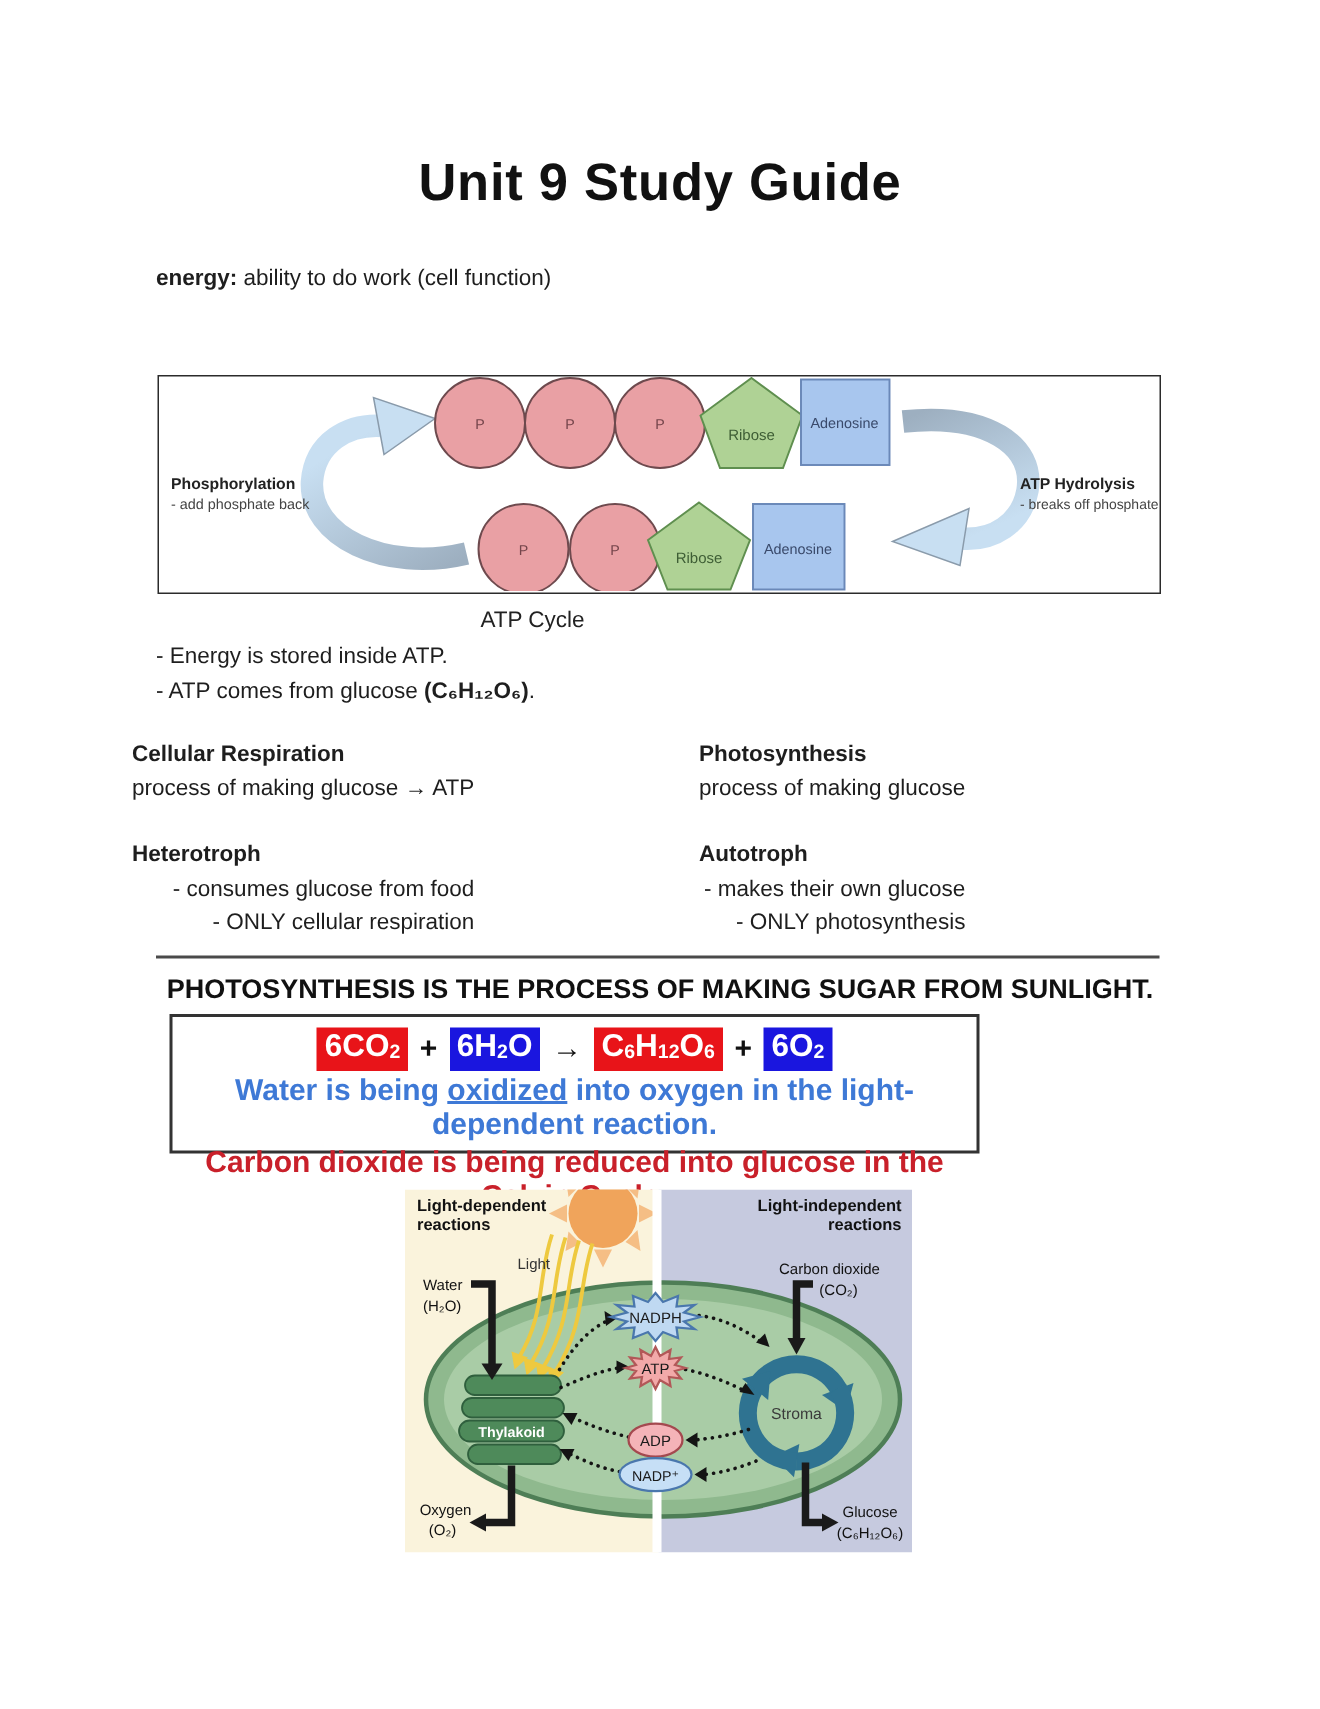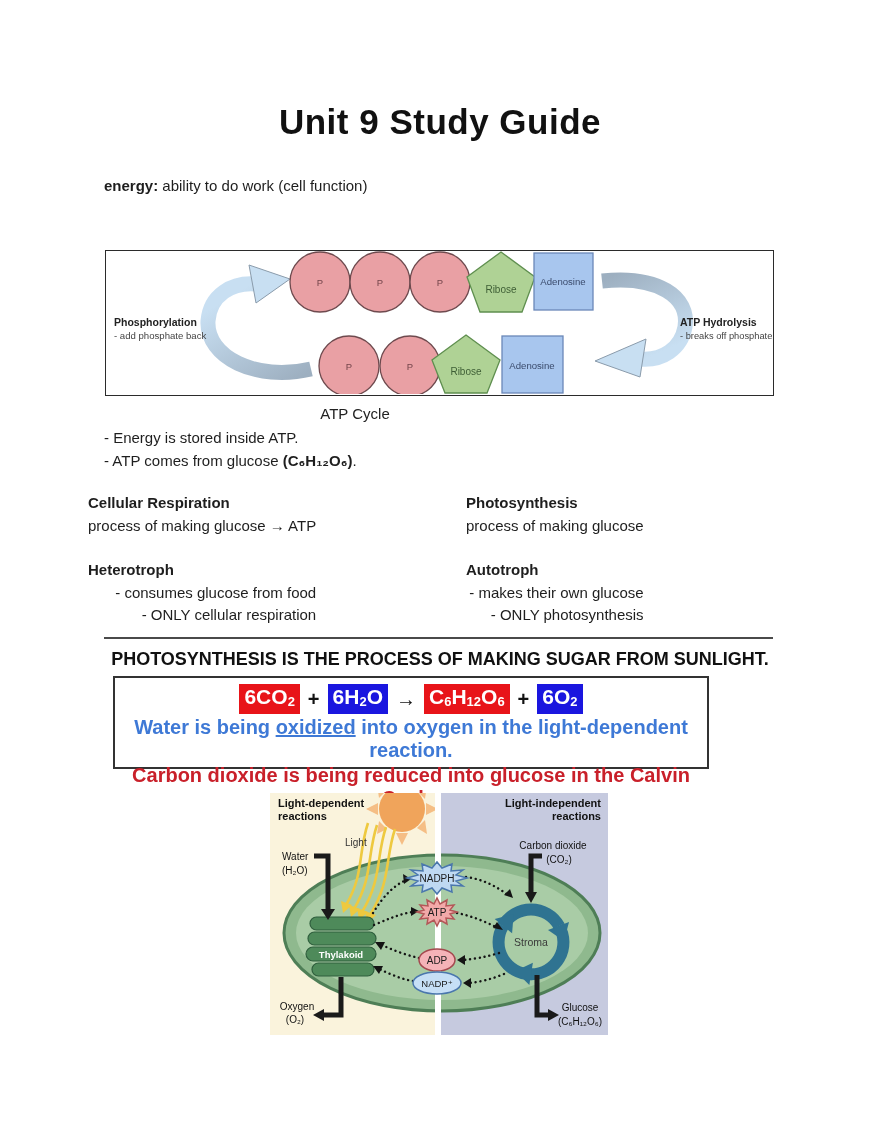--- a/index.html
+++ b/index.html
@@ -19,21 +19,21 @@
   .notes p{margin:0;}
   .col{position:absolute;top:492px;font-size:15px;line-height:22.5px;}
   .col-left{left:88px;}
   .col-right{left:466px;}
   .col .block{margin:0 0 22px 0;}
   .col h3{margin:0;font-size:15px;font-weight:bold;}
   .col p{margin:0;text-align:right;}
   .divider{position:absolute;top:637px;left:104px;width:669px;border:none;border-top:2px solid #4a4a4a;margin:0;}
   .headline{position:absolute;top:649px;left:0;width:880px;margin:0;text-align:center;
         font-size:18px;font-weight:bold;color:#111;}
-  .eq-box{position:absolute;top:676px;left:113px;width:596px;height:93px;box-sizing:border-box;
+  .eq-box{position:absolute;top:676px;left:113px;width:540px;height:93px;box-sizing:border-box;
         border:2px solid #333;background:#fff;padding-top:6px;}
   .eq-row{display:flex;justify-content:center;align-items:center;height:30px;}
   .eq-chip{color:#fff;font-weight:bold;font-size:21px;line-height:26px;padding:0 5px 1px 5px;margin:0 2px;}
   .eq-chip .sub{font-size:13px;top:0.15em;}
   .eq-op{color:#111;font-weight:bold;font-size:20px;margin:0 6px;}
   .eq-blue{margin:2px 0 0 0;text-align:center;font-size:20px;font-weight:bold;color:#3e79d6;}
   .eq-red{margin:2px 0 0 0;text-align:center;font-size:20px;font-weight:bold;color:#c9202a;}
   .photo-figure{position:absolute;top:793px;left:270px;width:338px;height:242px;margin:0;}
   svg text{font-family:"Liberation Sans","DejaVu Sans",sans-serif;}
 </style>

